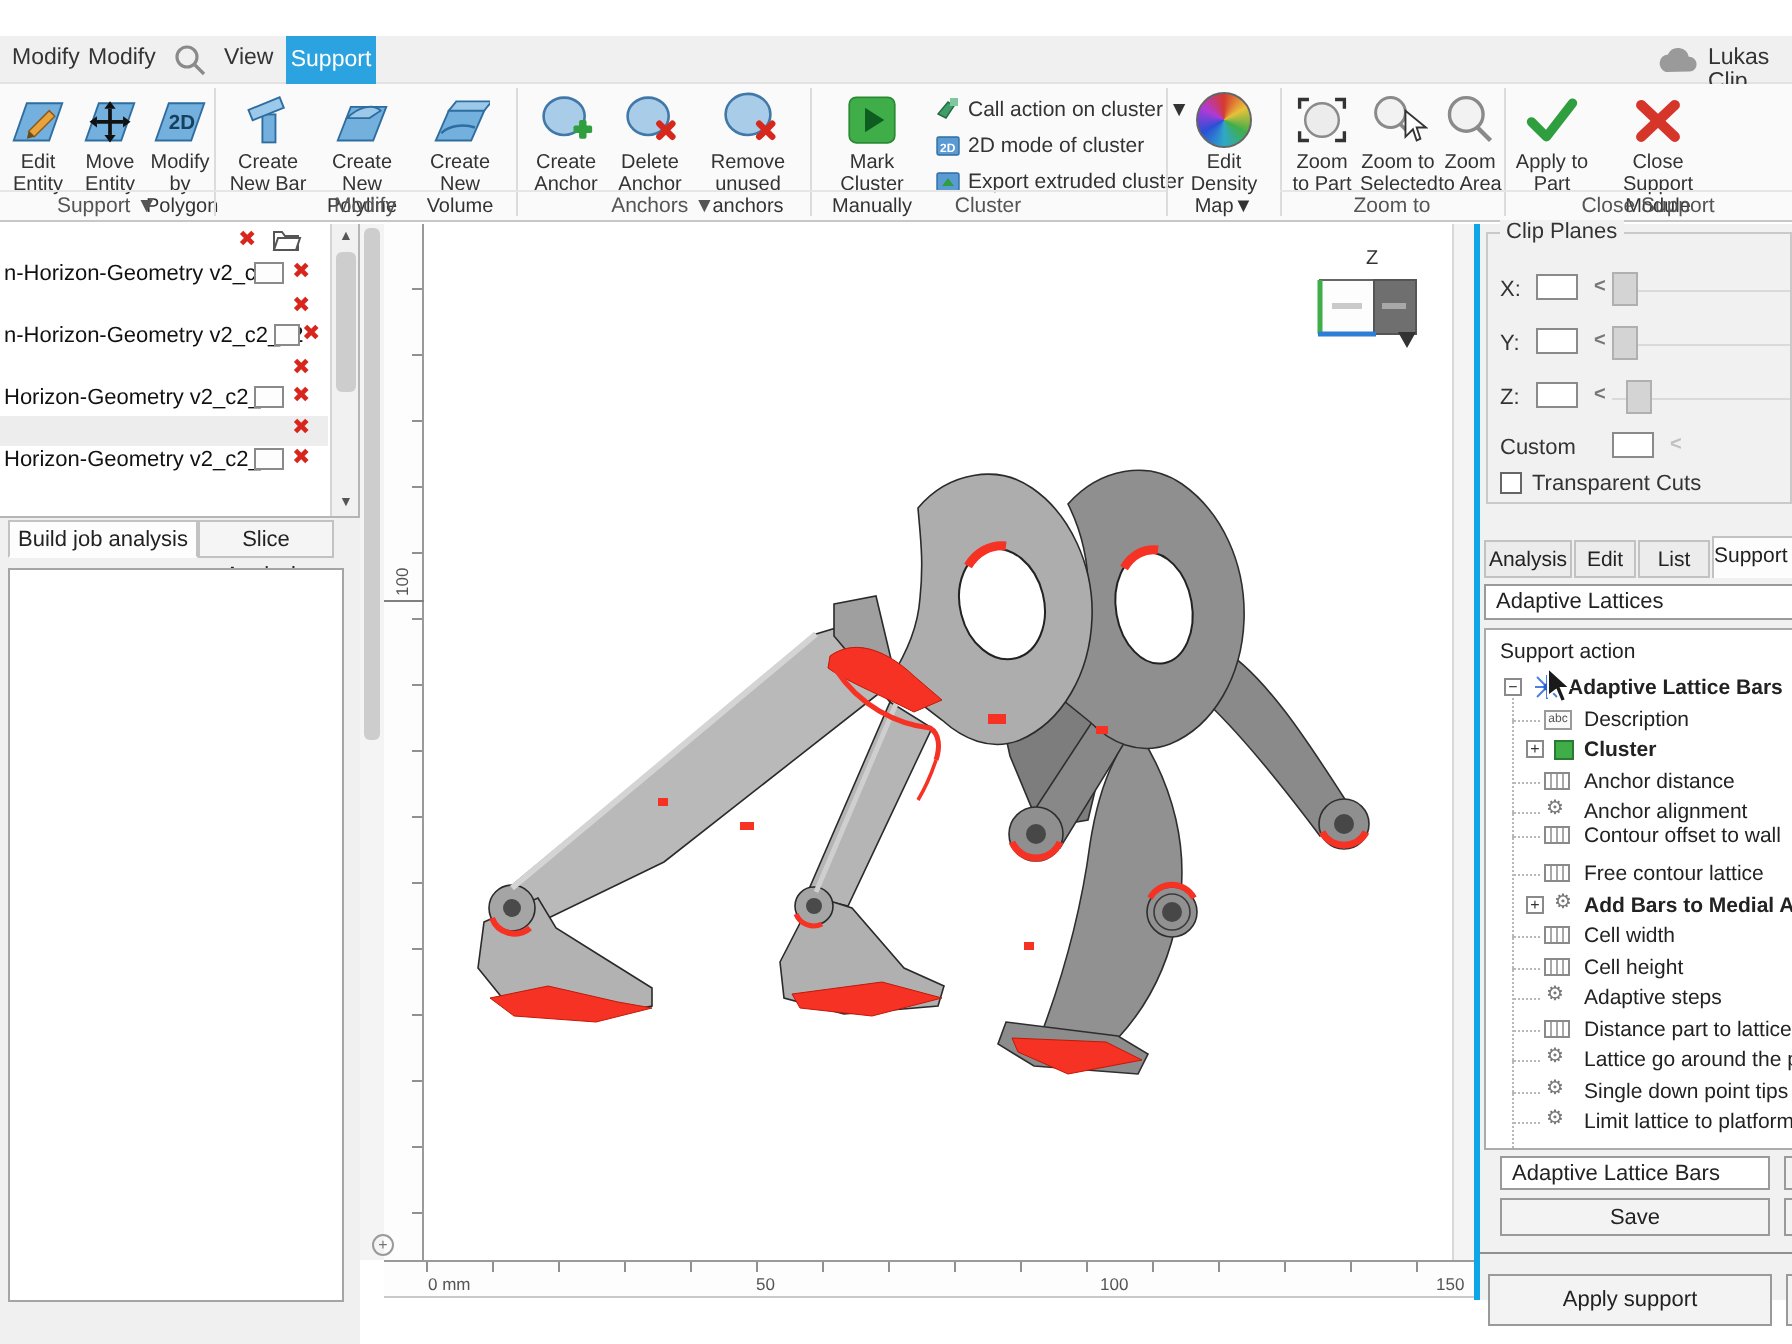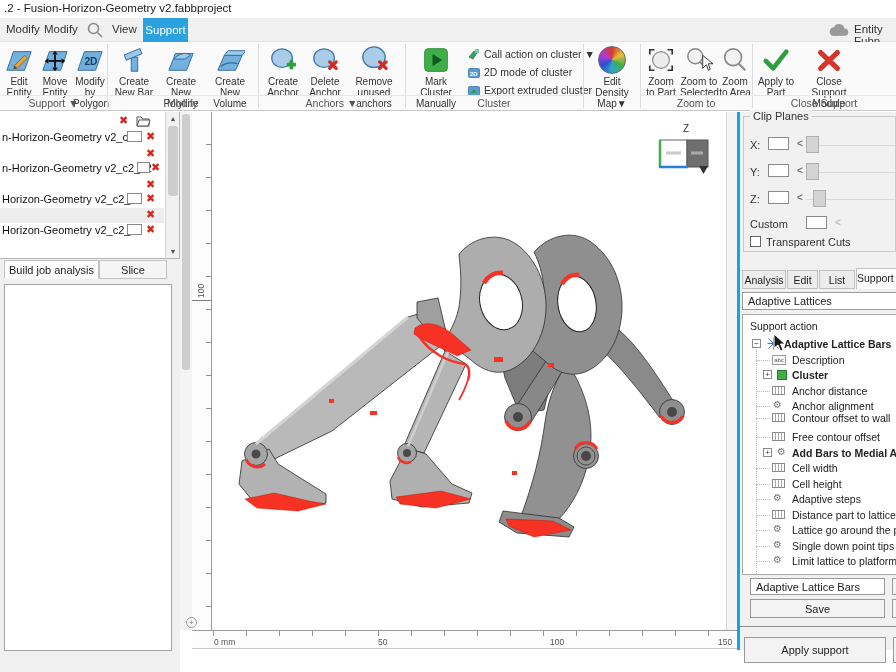--- a/index.html
+++ b/index.html
@@ -76,39 +76,38 @@
   .btn{position:absolute;background:#f3f3f3;border:1px solid #9a9a9a;font-size:11px;color:#222;text-align:center;}
   .sliver{position:absolute;background:#f3f3f3;border:1px solid #9a9a9a;}
   .dotline{position:absolute;border-left:1px dotted #b8b8b8;width:0;}
   .dotstub{position:absolute;border-top:1px dotted #b8b8b8;height:0;}
 </style>
 </head>
 <body>
 
 <div id="app">
 
-  <div class="a" id="titlebar">.2 - Fusion-Horizon-Geometry v2.fabbproject</div>
 
   <div class="a" id="menubar">
     <span class="mitem" style="left:6px">Modify</span>
     <span class="mitem" style="left:44px">Modify</span>
     <span class="a" style="left:86px;top:3px">
       <svg width="18" height="18" viewBox="0 0 18 18">
           <circle cx="7.5" cy="7.5" r="5" fill="none" stroke="#8a8a8a" stroke-width="1.6"></circle>
           <line x1="11.5" y1="11.5" x2="16" y2="16" stroke="#8a8a8a" stroke-width="1.6"></line>
         </svg>
     </span>
     <span class="mitem" style="left:112px">View</span>
     <div id="tab-support">Support</div>
     <span class="a" style="left:828px;top:5px">
       <svg width="22" height="14" viewBox="0 0 22 14">
           <path d="M5 13 a4.5 4.5 0 0 1 1-8.8 a5.5 5.5 0 0 1 10.4 1.2 a3.6 3.6 0 0 1 0.4 7.4 Z" fill="#9a9a9a"></path>
         </svg>
     </span>
-    <span class="mitem" style="left:854px">Entity Fuhn</span>
+    <span class="mitem" style="left:854px">Lukas Clip</span>
   </div>
 
   <div class="a" id="ribbon">
 
     <div class="rbtn" style="left:1px;width:36px">
       <div class="ic">
         <svg width="30" height="28" viewBox="0 0 32 30">
             <path d="M3 26 L10 6 L29 6 L22 26 Z" fill="#73b0dd" stroke="#2e6da0"></path>
             <path d="M11 21 L22 10 L25 13 L14 24 Z" fill="#e8a33d" stroke="#8a5a1a" stroke-width="0.8"></path>
             <path d="M11 21 L10 25 L14 24 Z" fill="#6b4a1a"></path>
@@ -529,21 +528,21 @@
         <span class="lbl" style="left:49px">Anchor alignment</span>
       </div>
       <div class="trow" style="top:96px">
         <span class="dotstub" style="left:13px;top:7px;width:14px"></span>
         <span class="ti ti-ruler" style="left:29px"></span>
         <span class="lbl" style="left:49px">Contour offset to wall</span>
       </div>
       <div class="trow" style="top:115px">
         <span class="dotstub" style="left:13px;top:7px;width:14px"></span>
         <span class="ti ti-ruler" style="left:29px"></span>
-        <span class="lbl" style="left:49px">Free contour offset</span>
+        <span class="lbl" style="left:49px">Free contour lattice</span>
       </div>
       <div class="trow" style="top:131px">
         <span class="expbox" style="left:20px">+</span>
         <span class="ti ti-gear" style="left:34px">⚙</span>
         <span class="lbl bold" style="left:49px">Add Bars to Medial Axis</span>
       </div>
       <div class="trow" style="top:146px">
         <span class="dotstub" style="left:13px;top:7px;width:14px"></span>
         <span class="ti ti-ruler" style="left:29px"></span>
         <span class="lbl" style="left:49px">Cell width</span>

